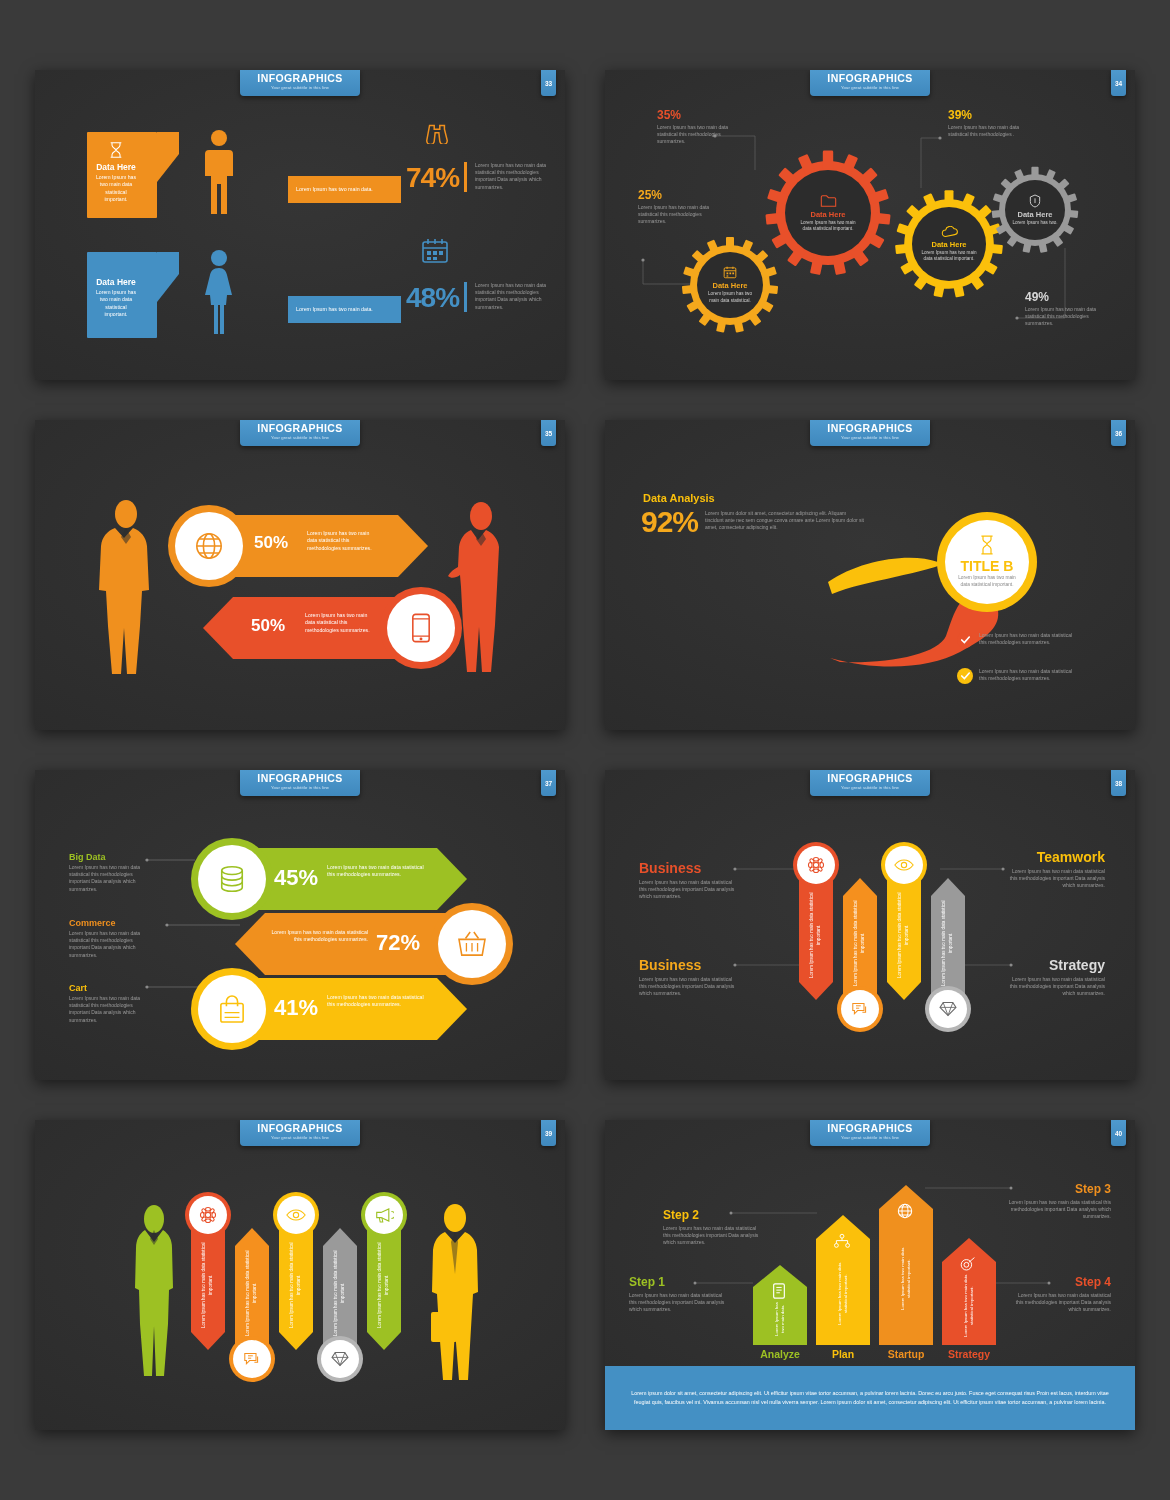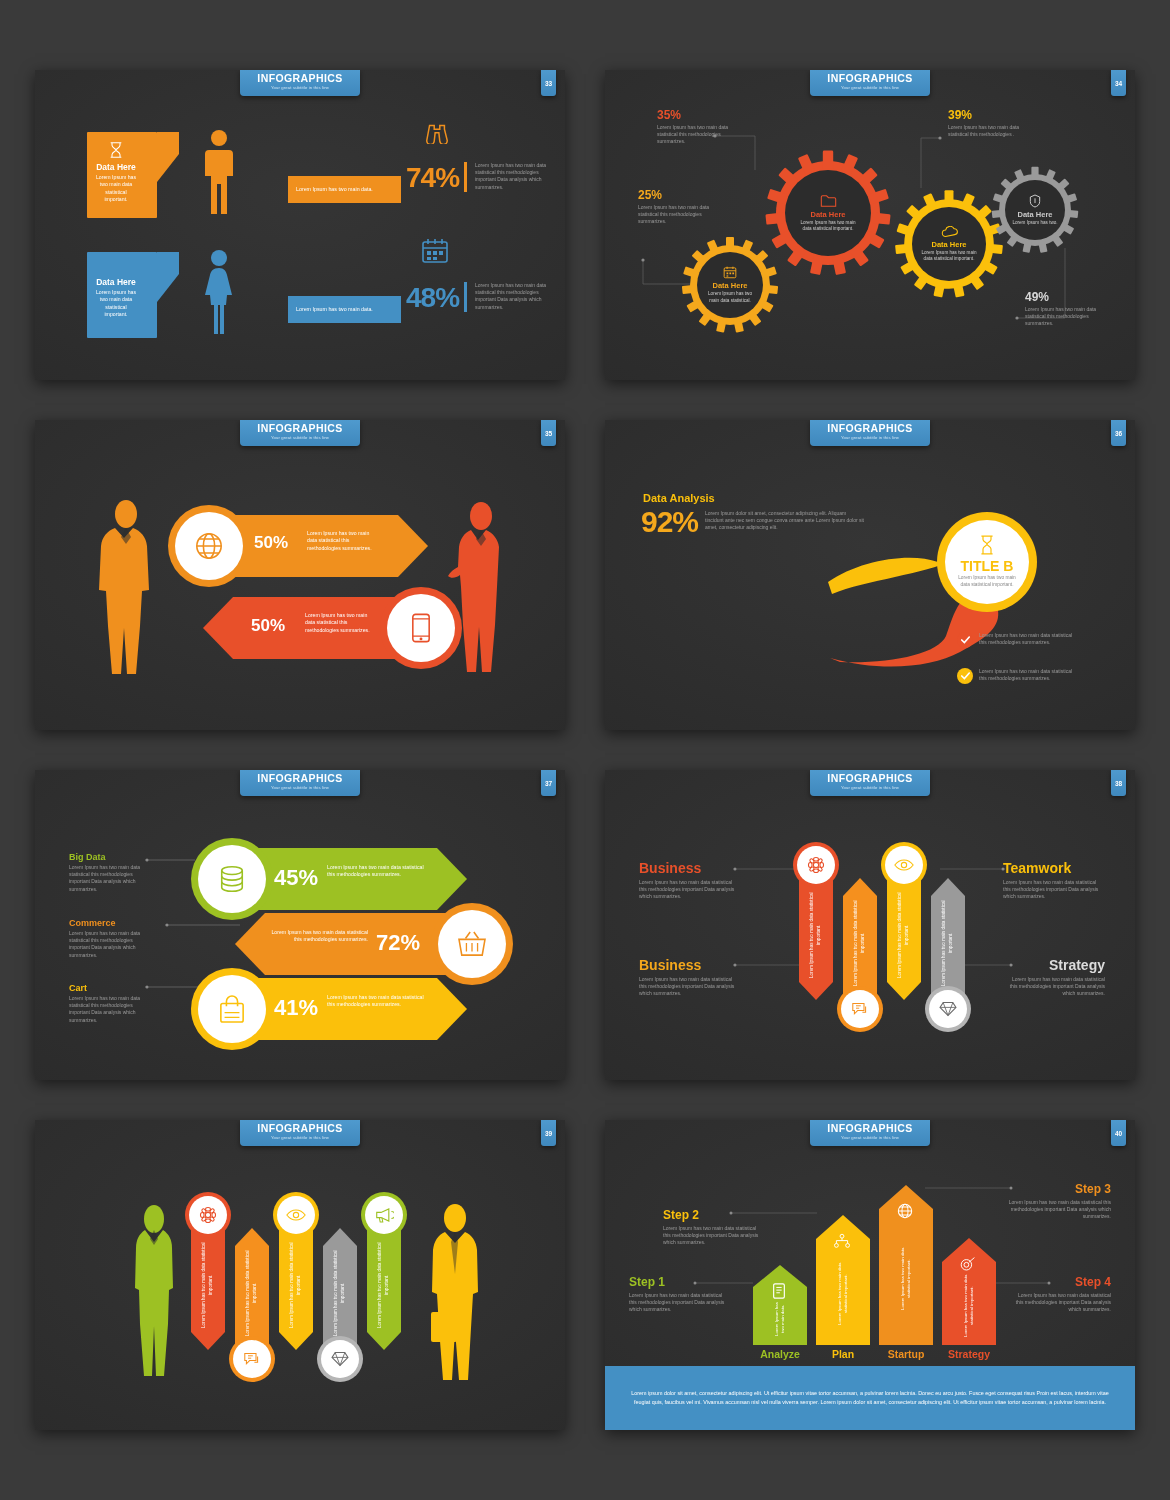--- a/index.html
+++ b/index.html
@@ -637,21 +637,21 @@
     </div>
 
     <div class="side" style="position:absolute; left:34px; top:90px; width:96px; text-align:left;">
       <h4 style="color:#e8502a;">Business</h4>
       <p class="tiny">Lorem Ipsum has two main data statistical this methodologies important Data analysis which summarizes.</p>
     </div>
     <div class="side" style="position:absolute; left:34px; top:187px; width:96px; text-align:left;">
       <h4 style="color:#f5a81c;">Business</h4>
       <p class="tiny">Lorem Ipsum has two main data statistical this methodologies important Data analysis which summarizes.</p>
     </div>
-    <div class="side" style="position:absolute; right:30px; top:90px; width:102px; text-align:left;">
+    <div class="side" style="position:absolute; right:30px; top:79px; width:102px; text-align:right;">
       <h4 style="color:#fbc00b;">Teamwork</h4>
       <p class="tiny">Lorem Ipsum has two main data statistical this methodologies important Data analysis which summarizes.</p>
     </div>
     <div class="side" style="position:absolute; right:30px; top:187px; width:102px; text-align:right;">
       <h4 style="color:#dcdcdc;">Strategy</h4>
       <p class="tiny">Lorem Ipsum has two main data statistical this methodologies important Data analysis which summarizes.</p>
     </div>
   </div>
 
   <div class="slide s39">

